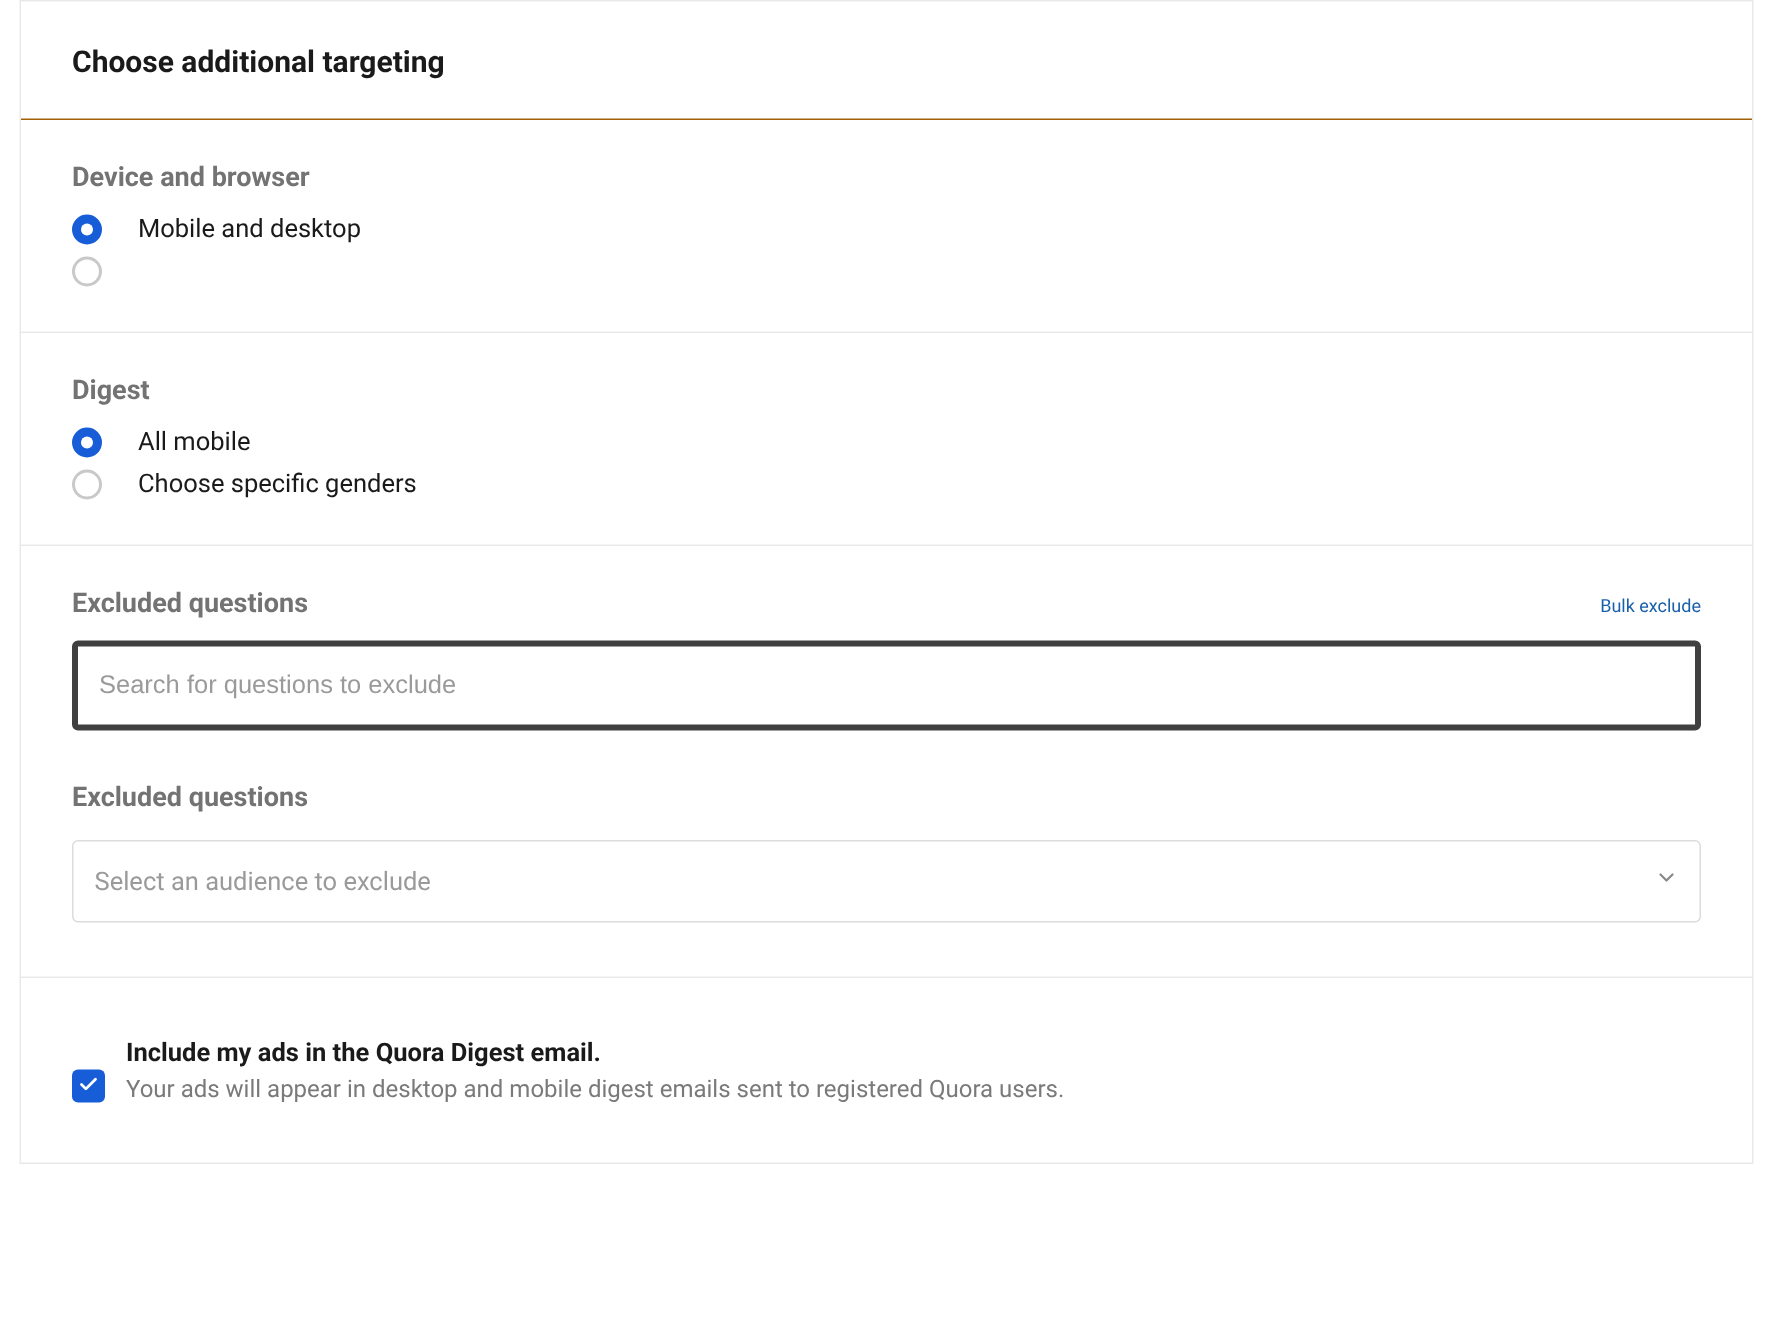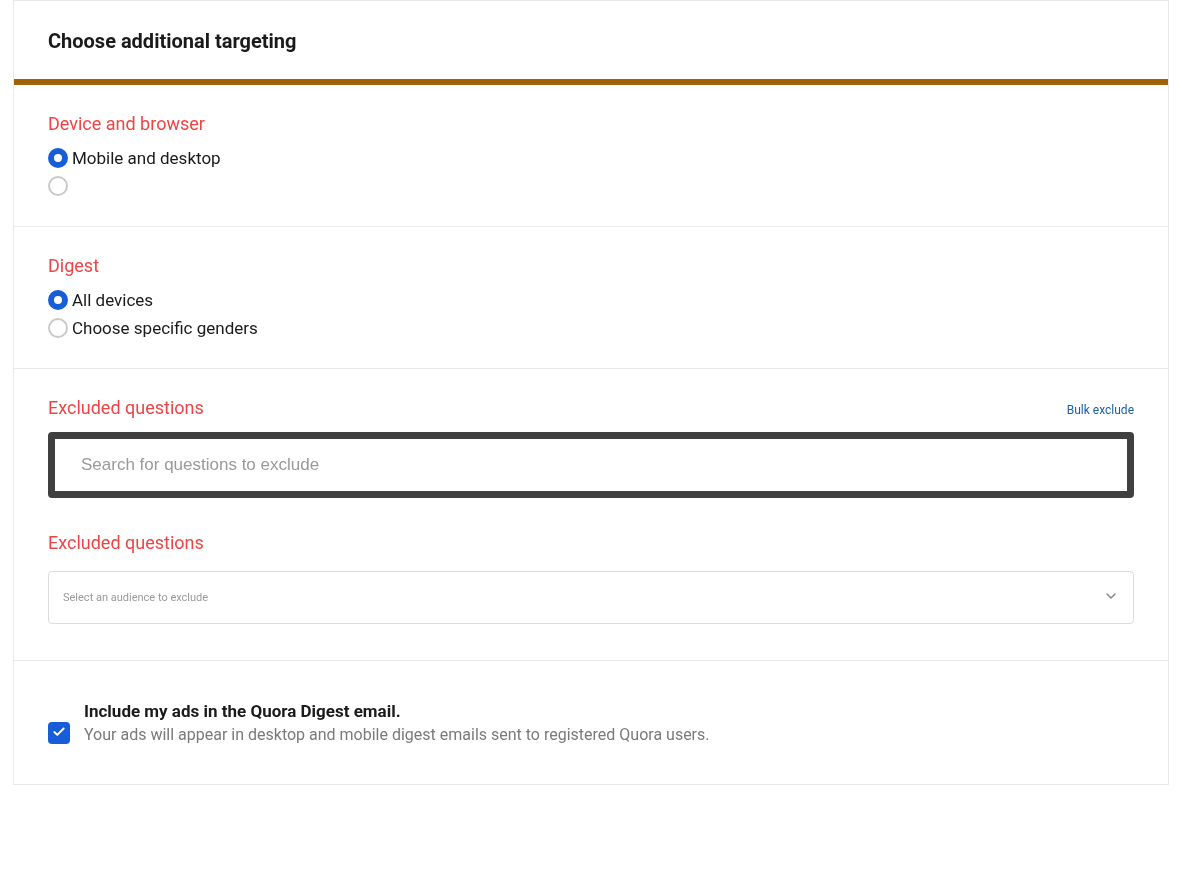--- a/index.html
+++ b/index.html
@@ -13,21 +13,21 @@
       color: #1a1a1a;
     }
     .card {
       width: 1156px;
       margin: 0 auto;
       border: 1px solid #e9e9e9;
       background: #fff;
     }
     .card-header {
       padding: 28px 34px 26px 34px;
-      border-bottom: 6px solid #a16207;
+      border-bottom: 1px solid #a16207;
     }
     .card-header h2 {
       font-size: 20px;
       font-weight: 700;
       color: #1a1a1a;
     }
     .section {
       padding: 28px 34px 36px 34px;
       border-bottom: 1px solid #e9e9e9;
     }
@@ -35,28 +35,28 @@
       border-bottom: none;
     }
     .section-pad-less {
       padding-bottom: 30px;
     }
     .section-email {
       padding: 40px 34px 40px 34px;
     }
     .section h3 {
       font-size: 18px;
-      font-weight: 400;
-      color: #ef4444;
+      font-weight: 700;
+      color: #737373;
       margin-bottom: 14px;
     }
     .radio-row {
       display: flex;
       align-items: center;
-      gap: 4px;
+      gap: 24px;
       margin-bottom: 8px;
       cursor: pointer;
     }
     .radio-row:last-child {
       margin-bottom: 0;
     }
     .radio-outer {
       width: 20px;
       height: 20px;
       border-radius: 50%;
@@ -95,36 +95,36 @@
       margin-bottom: 0;
     }
     .link {
       font-size: 12px;
       color: #195faa;
       cursor: pointer;
       text-decoration: none;
     }
     .text-input {
       width: 100%;
-      padding: 16px 26px;
-      border: 7px solid #404040;
+      padding: 16px 14px;
+      border: 4px solid #404040;
       border-radius: 4px;
       font-size: 17px;
       color: #1a1a1a;
       background: #fff;
     }
     .text-input::placeholder {
       color: #9a9a9a;
     }
     .select-box {
       width: 100%;
       padding: 16px 14px;
       border: 1px solid #dcdcdc;
       border-radius: 4px;
-      font-size: 11px;
+      font-size: 17px;
       color: #9a9a9a;
       background: #fff;
       display: flex;
       justify-content: space-between;
       align-items: center;
       cursor: pointer;
       margin-top: 18px;
     }
     .chevron {
       color: #888;
@@ -189,21 +189,21 @@
     </div>
   </div>
 
   <div class="section section-pad-less">
     <h3>Digest</h3>
 
     <div class="radio-row">
       <span class="radio-outer selected">
         <span class="radio-inner"></span>
       </span>
-      <span class="radio-label">All devices</span>
+      <span class="radio-label">All mobile</span>
     </div>
 
     <div class="radio-row">
       <span class="radio-outer">
         
       </span>
       <span class="radio-label">Choose specific genders</span>
     </div>
   </div>
 

